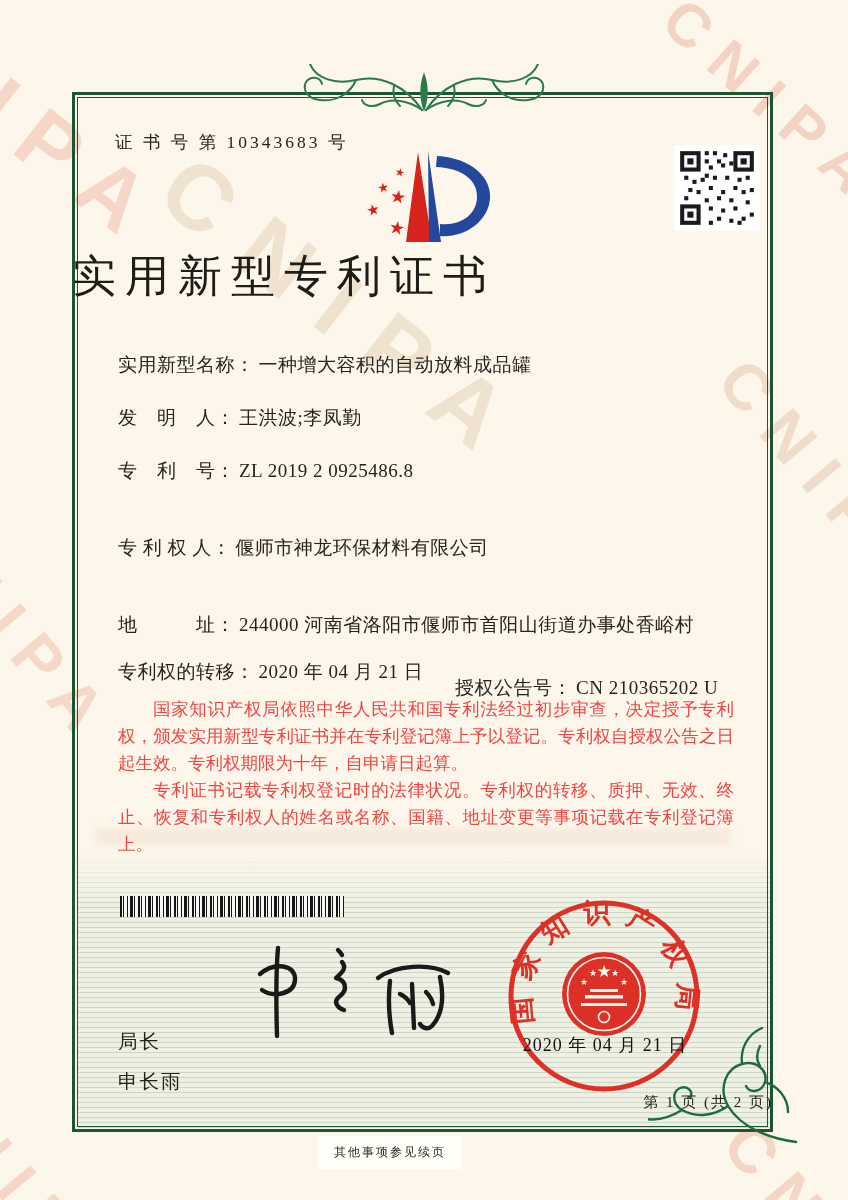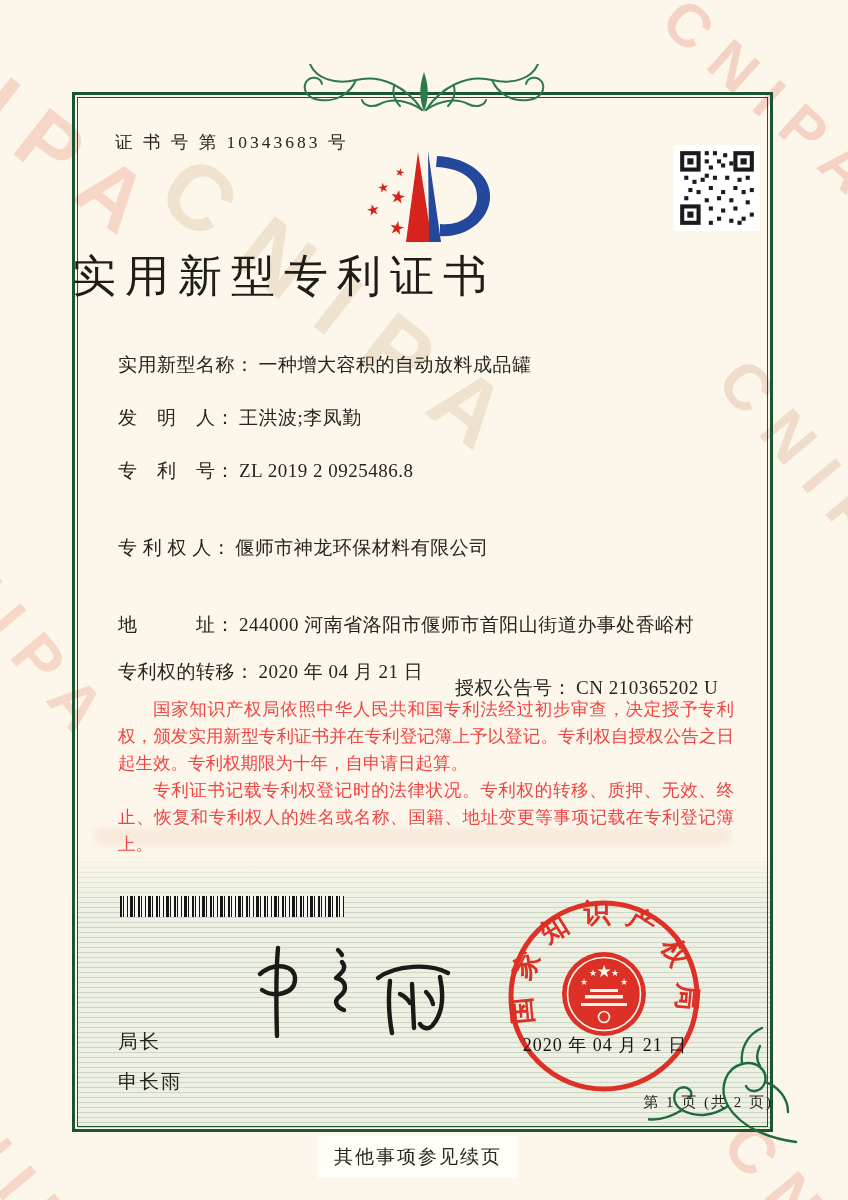--- a/index.html
+++ b/index.html
@@ -39,21 +39,21 @@
       #161616 7px 8px,#f6f6f2 8px 10px,#161616 10px 13px,#f6f6f2 13px 14px,#161616 14px 15px,#f6f6f2 15px 18px);}
   .sig-block{position:absolute;z-index:4;left:118px;top:1028px;font-size:19.5px;letter-spacing:2px;}
   .sig-block div{margin-bottom:13px;}
   .signature{position:absolute;z-index:5;left:240px;top:936px;}
   .seal{position:absolute;z-index:4;left:505px;top:897px;opacity:.96;}
   .seal-date{position:absolute;z-index:5;left:510px;top:1033px;width:190px;text-align:center;
              font-size:18px;letter-spacing:1px;color:#16130f;}
   .page-info{position:absolute;z-index:4;left:72px;top:1093px;width:701px;text-align:right;
              font-size:15px;letter-spacing:2px;}
   .note{position:absolute;z-index:4;left:318px;top:1136px;background:#fffef8;padding:8px 16px;
-        font-size:19px;letter-spacing:2px;color:#2a281f;}
+        font-size:12px;letter-spacing:2px;color:#2a281f;}
 </style>
 </head>
 <body>
 
 <div class="page">
 
   <div class="wm" style="left:-120px;top:-50px;font-size:86px;color:rgba(236,162,142,.38);transform:rotate(38deg);">CNIPA</div>
   <div class="wm" style="left:695px;top:-15px;font-size:60px;color:rgba(236,162,142,.42);transform:rotate(42deg);">CNIPA</div>
   <div class="wm" style="left:205px;top:135px;font-size:92px;letter-spacing:.35em;color:rgba(208,180,146,.30);transform:rotate(38deg);">CNIPA</div>
   <div class="wm" style="left:760px;top:345px;font-size:64px;color:rgba(214,168,140,.34);transform:rotate(50deg);">CNIPA</div>

